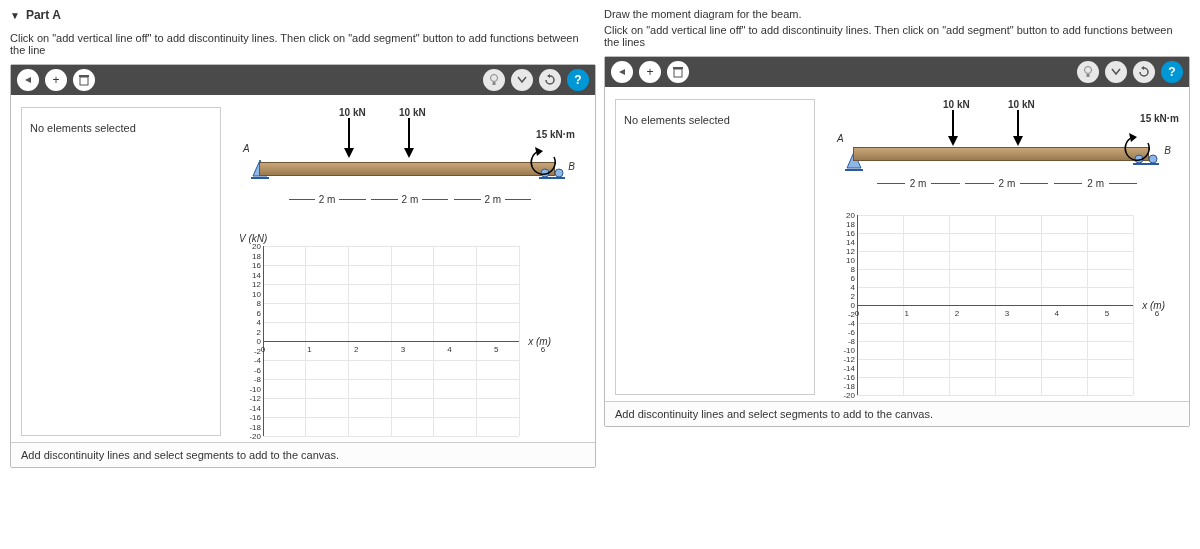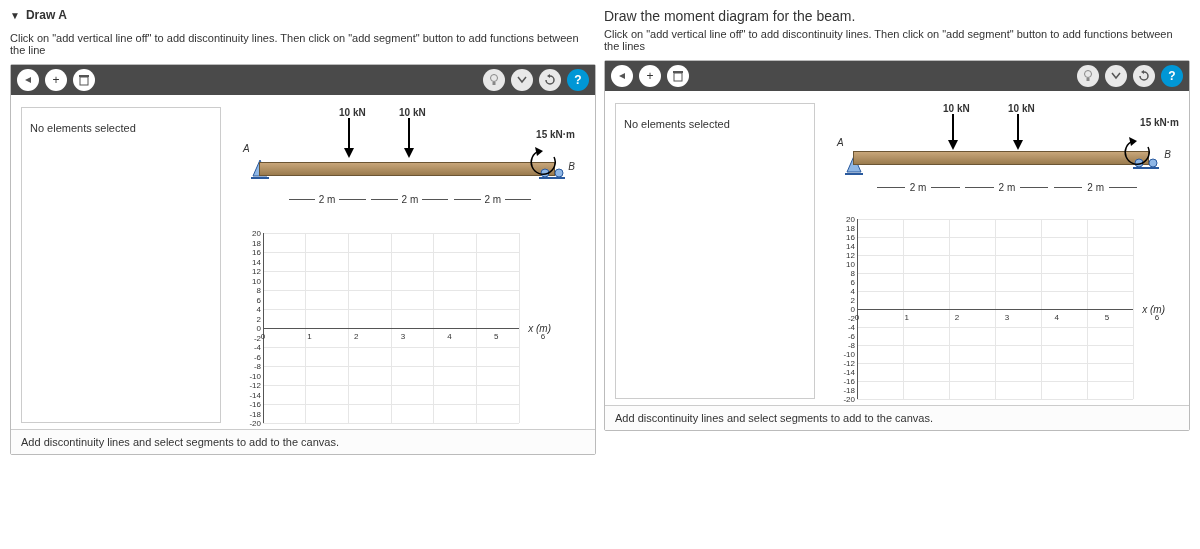--- a/index.html
+++ b/index.html
@@ -1,21 +1,21 @@
 <!DOCTYPE html>
 <html><head>
 <meta charset="utf-8">
 <style>
 * { box-sizing: border-box; margin: 0; padding: 0; }
 body { font-family: Arial, sans-serif; font-size: 12px; color: #333; background: #fff; width: 1200px; height: 549px; overflow: hidden; }
 .container { display: flex; gap: 8px; padding: 8px 10px; }
 .col { flex: 1; min-width: 0; }
 .part-header { display: flex; align-items: center; gap: 6px; font-weight: bold; margin-bottom: 10px; }
 .caret { font-size: 10px; }
-.subtitle { font-size: 14px; margin-bottom: 4px; }
+.subtitle { font-size: 11px; margin-bottom: 4px; }
 .instruct { font-size: 11px; margin-bottom: 8px; }
 .panel { border: 1px solid #bbb; border-radius: 2px; }
 .toolbar { background: #4a4a4a; display: flex; align-items: center; padding: 4px 6px; gap: 6px; }
 .toolbar .spacer { flex: 1; }
 .tbtn { width: 22px; height: 22px; border-radius: 50%; background: #fff; display: flex; align-items: center; justify-content: center; font-size: 12px; color: #333; cursor: pointer; }
 .tbtn.hint { background: #e8e8e8; }
 .tbtn.help { background: #0097d6; color: #fff; font-weight: bold; }
 .workspace { display: flex; padding: 12px 10px 6px; gap: 8px; }
 .sel-box { border: 1px solid #ccc; padding: 14px 8px; font-size: 11px; min-width: 200px; background: #fff; }
 .figure { flex: 1; position: relative; }
@@ -47,21 +47,21 @@
 .col2 .axes { height: 180px; width: 300px; }
 </style>
 </head>
 <body>
 
 <div class="container">
 
   <div class="col">
     <div class="part-header">
       <span class="caret">▼</span>
-      <span>Draw A</span>
+      <span>Part A</span>
     </div>
     <div class="instruct">Click on "add vertical line off" to add discontinuity lines. Then click on "add segment" button to add functions between the line</div>
 
     <div class="panel">
       <div class="toolbar">
         <div class="tbtn">
             <svg width="12" height="12" viewBox="0 0 12 12">
               <path d="M9 3 L3 6 L9 9 Z" fill="#555"></path>
             </svg>
           </div>
@@ -135,20 +135,167 @@
                 </div>
               <div class="dim-seg" style="left:38%; width:26%;">
                   <span>2 m</span>
                 </div>
               <div class="dim-seg" style="left:66%; width:26%;">
                   <span>2 m</span>
                 </div>
             </div>
           </div>
 
+          <div class="plot">
+            <div class="plot-title">V (kN)</div>
+            <div class="axes">
+              <div class="grid">
+                <div style="top:0%"></div>
+                  <div style="top:10%"></div>
+                  <div style="top:20%"></div>
+                  <div style="top:30%"></div>
+                  <div style="top:40%"></div>
+                  <div style="top:50%"></div>
+                  <div style="top:60%"></div>
+                  <div style="top:70%"></div>
+                  <div style="top:80%"></div>
+                  <div style="top:90%"></div>
+                  <div style="top:100%"></div>
+                <div class="v" style="left:16.6%"></div>
+                  <div class="v" style="left:33.3%"></div>
+                  <div class="v" style="left:50%"></div>
+                  <div class="v" style="left:66.6%"></div>
+                  <div class="v" style="left:83.3%"></div>
+                  <div class="v" style="left:100%"></div>
+              </div>
+              <div class="yaxis"></div>
+                <div class="xaxis"></div>
+              <span class="ytick" style="top:0%">20</span>
+              <span class="ytick" style="top:5%">18</span>
+              <span class="ytick" style="top:10%">16</span>
+              <span class="ytick" style="top:15%">14</span>
+              <span class="ytick" style="top:20%">12</span>
+              <span class="ytick" style="top:25%">10</span>
+              <span class="ytick" style="top:30%">8</span>
+              <span class="ytick" style="top:35%">6</span>
+              <span class="ytick" style="top:40%">4</span>
+              <span class="ytick" style="top:45%">2</span>
+              <span class="ytick" style="top:50%">0</span>
+              <span class="ytick" style="top:55%">-2</span>
+              <span class="ytick" style="top:60%">-4</span>
+              <span class="ytick" style="top:65%">-6</span>
+              <span class="ytick" style="top:70%">-8</span>
+              <span class="ytick" style="top:75%">-10</span>
+              <span class="ytick" style="top:80%">-12</span>
+              <span class="ytick" style="top:85%">-14</span>
+              <span class="ytick" style="top:90%">-16</span>
+              <span class="ytick" style="top:95%">-18</span>
+              <span class="ytick" style="top:100%">-20</span>
+              <span class="xtick" style="left:24px">0</span>
+              <span class="xtick" style="left:calc(24px + 16.6%)">1</span>
+              <span class="xtick" style="left:calc(24px + 33.3%)">2</span>
+              <span class="xtick" style="left:calc(24px + 50%)">3</span>
+              <span class="xtick" style="left:calc(24px + 66.6%)">4</span>
+              <span class="xtick" style="left:calc(24px + 83.3%)">5</span>
+              <span class="xtick" style="left:calc(24px + 100%)">6</span>
+              <span class="xlabel">x (m)</span>
+            </div>
+          </div>
+        </div>
+      </div>
+      <div class="status-bar">Add discontinuity lines and select segments to add to the canvas.</div>
+    </div>
+  </div>
+
+  <div class="col col2">
+    <div class="subtitle">Draw the moment diagram for the beam.</div>
+    <div class="instruct">Click on "add vertical line off" to add discontinuity lines. Then click on "add segment" button to add functions between the lines</div>
+
+    <div class="panel">
+      <div class="toolbar">
+        <div class="tbtn">
+            <svg width="12" height="12" viewBox="0 0 12 12">
+              <path d="M9 3 L3 6 L9 9 Z" fill="#555"></path>
+            </svg>
+          </div>
+        <div class="tbtn">+</div>
+        <div class="tbtn">
+            <svg width="10" height="12" viewBox="0 0 10 12">
+              <rect x="1" y="3" width="8" height="8" fill="none" stroke="#555"></rect>
+              <rect x="0" y="1" width="10" height="2" fill="#555"></rect>
+            </svg>
+          </div>
+        <div class="spacer"></div>
+        <div class="tbtn hint">
+            <svg width="10" height="12" viewBox="0 0 10 12">
+              <circle cx="5" cy="4" r="3.5" fill="none" stroke="#888"></circle>
+              <rect x="3.5" y="8" width="3" height="3" fill="#888"></rect>
+            </svg>
+          </div>
+        <div class="tbtn hint">
+            <svg width="10" height="8" viewBox="0 0 10 8">
+              <path d="M1 1 L5 6 L9 1" fill="none" stroke="#555" stroke-width="1.5"></path>
+            </svg>
+          </div>
+        <div class="tbtn hint">
+            <svg width="12" height="12" viewBox="0 0 12 12">
+              <path d="M6 2 A4 4 0 1 1 2 6" fill="none" stroke="#555" stroke-width="1.5"></path>
+              <path d="M6 0 L6 4 L3 2 Z" fill="#555"></path>
+            </svg>
+          </div>
+        <div class="tbtn help">?</div>
+      </div>
+
+      <div class="workspace">
+        <div class="sel-box">No elements selected</div>
+        <div class="figure">
+          <div class="beam-fig">
+            <div class="load-arrow" style="left:120px; top:0;">
+              <div class="lbl">10 kN</div>
+              <svg width="14" height="36">
+                  <line x1="7" y1="0" x2="7" y2="28" stroke="#000" stroke-width="2"></line>
+                  <path d="M2 26 L7 36 L12 26 Z" fill="#000"></path>
+                </svg>
+            </div>
+            <div class="load-arrow" style="left:185px; top:0;">
+              <div class="lbl">10 kN</div>
+              <svg width="14" height="36">
+                  <line x1="7" y1="0" x2="7" y2="28" stroke="#000" stroke-width="2"></line>
+                  <path d="M2 26 L7 36 L12 26 Z" fill="#000"></path>
+                </svg>
+            </div>
+            <div class="moment-lbl" style="right:0px; top:14px;">15 kN·m</div>
+            <svg class="support-a" viewBox="0 0 18 28">
+                <path d="M9 8 L2 24 L16 24 Z" fill="#8fb7e6" stroke="#2a5a9e"></path>
+                <line x1="0" y1="26" x2="18" y2="26" stroke="#2a5a9e" stroke-width="2"></line>
+              </svg>
+            <div style="position:absolute; left:14px; top:34px; font-size:10px; font-style:italic;">A</div>
+            <div class="beam" style="top:48px;"></div>
+            <svg class="support-b" style="top:44px;" viewBox="0 0 26 22">
+                <circle cx="6" cy="16" r="4" fill="#8fb7e6" stroke="#2a5a9e"></circle>
+                <circle cx="20" cy="16" r="4" fill="#8fb7e6" stroke="#2a5a9e"></circle>
+                <line x1="0" y1="21" x2="26" y2="21" stroke="#2a5a9e" stroke-width="2"></line>
+              </svg>
+            <div style="position:absolute; right:8px; top:46px; font-size:10px; font-style:italic;">B</div>
+            <svg style="position:absolute; right:26px; top:34px;" width="30" height="30">
+                <path d="M25 10 A12 12 0 1 1 10 4" fill="none" stroke="#000" stroke-width="1.5"></path>
+                <path d="M6 0 L14 4 L8 9 Z" fill="#000"></path>
+              </svg>
+            <div class="dims" style="top:72px;">
+              <div class="dim-seg" style="left:8%; width:28%;">
+                  <span>2 m</span>
+                </div>
+              <div class="dim-seg" style="left:38%; width:28%;">
+                  <span>2 m</span>
+                </div>
+              <div class="dim-seg" style="left:68%; width:28%;">
+                  <span>2 m</span>
+                </div>
+            </div>
+          </div>
           <div class="plot">
             <div class="axes">
               <div class="grid">
                 <div style="top:0%"></div>
                   <div style="top:10%"></div>
                   <div style="top:20%"></div>
                   <div style="top:30%"></div>
                   <div style="top:40%"></div>
                   <div style="top:50%"></div>
                   <div style="top:60%"></div>
@@ -194,159 +341,13 @@
               <span class="xtick" style="left:calc(24px + 83.3%)">5</span>
               <span class="xtick" style="left:calc(24px + 100%)">6</span>
               <span class="xlabel">x (m)</span>
             </div>
           </div>
         </div>
       </div>
       <div class="status-bar">Add discontinuity lines and select segments to add to the canvas.</div>
     </div>
   </div>
-
-  <div class="col col2">
-    <div class="subtitle">Draw the moment diagram for the beam.</div>
-    <div class="instruct">Click on "add vertical line off" to add discontinuity lines. Then click on "add segment" button to add functions between the lines</div>
-
-    <div class="panel">
-      <div class="toolbar">
-        <div class="tbtn">
-            <svg width="12" height="12" viewBox="0 0 12 12">
-              <path d="M9 3 L3 6 L9 9 Z" fill="#555"></path>
-            </svg>
-          </div>
-        <div class="tbtn">+</div>
-        <div class="tbtn">
-            <svg width="10" height="12" viewBox="0 0 10 12">
-              <rect x="1" y="3" width="8" height="8" fill="none" stroke="#555"></rect>
-              <rect x="0" y="1" width="10" height="2" fill="#555"></rect>
-            </svg>
-          </div>
-        <div class="spacer"></div>
-        <div class="tbtn hint">
-            <svg width="10" height="12" viewBox="0 0 10 12">
-              <circle cx="5" cy="4" r="3.5" fill="none" stroke="#888"></circle>
-              <rect x="3.5" y="8" width="3" height="3" fill="#888"></rect>
-            </svg>
-          </div>
-        <div class="tbtn hint">
-            <svg width="10" height="8" viewBox="0 0 10 8">
-              <path d="M1 1 L5 6 L9 1" fill="none" stroke="#555" stroke-width="1.5"></path>
-            </svg>
-          </div>
-        <div class="tbtn hint">
-            <svg width="12" height="12" viewBox="0 0 12 12">
-              <path d="M6 2 A4 4 0 1 1 2 6" fill="none" stroke="#555" stroke-width="1.5"></path>
-              <path d="M6 0 L6 4 L3 2 Z" fill="#555"></path>
-            </svg>
-          </div>
-        <div class="tbtn help">?</div>
-      </div>
-
-      <div class="workspace">
-        <div class="sel-box">No elements selected</div>
-        <div class="figure">
-          <div class="beam-fig">
-            <div class="load-arrow" style="left:120px; top:0;">
-              <div class="lbl">10 kN</div>
-              <svg width="14" height="36">
-                  <line x1="7" y1="0" x2="7" y2="28" stroke="#000" stroke-width="2"></line>
-                  <path d="M2 26 L7 36 L12 26 Z" fill="#000"></path>
-                </svg>
-            </div>
-            <div class="load-arrow" style="left:185px; top:0;">
-              <div class="lbl">10 kN</div>
-              <svg width="14" height="36">
-                  <line x1="7" y1="0" x2="7" y2="28" stroke="#000" stroke-width="2"></line>
-                  <path d="M2 26 L7 36 L12 26 Z" fill="#000"></path>
-                </svg>
-            </div>
-            <div class="moment-lbl" style="right:0px; top:14px;">15 kN·m</div>
-            <svg class="support-a" viewBox="0 0 18 28">
-                <path d="M9 8 L2 24 L16 24 Z" fill="#8fb7e6" stroke="#2a5a9e"></path>
-                <line x1="0" y1="26" x2="18" y2="26" stroke="#2a5a9e" stroke-width="2"></line>
-              </svg>
-            <div style="position:absolute; left:14px; top:34px; font-size:10px; font-style:italic;">A</div>
-            <div class="beam" style="top:48px;"></div>
-            <svg class="support-b" style="top:44px;" viewBox="0 0 26 22">
-                <circle cx="6" cy="16" r="4" fill="#8fb7e6" stroke="#2a5a9e"></circle>
-                <circle cx="20" cy="16" r="4" fill="#8fb7e6" stroke="#2a5a9e"></circle>
-                <line x1="0" y1="21" x2="26" y2="21" stroke="#2a5a9e" stroke-width="2"></line>
-              </svg>
-            <div style="position:absolute; right:8px; top:46px; font-size:10px; font-style:italic;">B</div>
-            <svg style="position:absolute; right:26px; top:34px;" width="30" height="30">
-                <path d="M25 10 A12 12 0 1 1 10 4" fill="none" stroke="#000" stroke-width="1.5"></path>
-                <path d="M6 0 L14 4 L8 9 Z" fill="#000"></path>
-              </svg>
-            <div class="dims" style="top:72px;">
-              <div class="dim-seg" style="left:8%; width:28%;">
-                  <span>2 m</span>
-                </div>
-              <div class="dim-seg" style="left:38%; width:28%;">
-                  <span>2 m</span>
-                </div>
-              <div class="dim-seg" style="left:68%; width:28%;">
-                  <span>2 m</span>
-                </div>
-            </div>
-          </div>
-          <div class="plot">
-            <div class="axes">
-              <div class="grid">
-                <div style="top:0%"></div>
-                  <div style="top:10%"></div>
-                  <div style="top:20%"></div>
-                  <div style="top:30%"></div>
-                  <div style="top:40%"></div>
-                  <div style="top:50%"></div>
-                  <div style="top:60%"></div>
-                  <div style="top:70%"></div>
-                  <div style="top:80%"></div>
-                  <div style="top:90%"></div>
-                  <div style="top:100%"></div>
-                <div class="v" style="left:16.6%"></div>
-                  <div class="v" style="left:33.3%"></div>
-                  <div class="v" style="left:50%"></div>
-                  <div class="v" style="left:66.6%"></div>
-                  <div class="v" style="left:83.3%"></div>
-                  <div class="v" style="left:100%"></div>
-              </div>
-              <div class="yaxis"></div>
-                <div class="xaxis"></div>
-              <span class="ytick" style="top:0%">20</span>
-              <span class="ytick" style="top:5%">18</span>
-              <span class="ytick" style="top:10%">16</span>
-              <span class="ytick" style="top:15%">14</span>
-              <span class="ytick" style="top:20%">12</span>
-              <span class="ytick" style="top:25%">10</span>
-              <span class="ytick" style="top:30%">8</span>
-              <span class="ytick" style="top:35%">6</span>
-              <span class="ytick" style="top:40%">4</span>
-              <span class="ytick" style="top:45%">2</span>
-              <span class="ytick" style="top:50%">0</span>
-              <span class="ytick" style="top:55%">-2</span>
-              <span class="ytick" style="top:60%">-4</span>
-              <span class="ytick" style="top:65%">-6</span>
-              <span class="ytick" style="top:70%">-8</span>
-              <span class="ytick" style="top:75%">-10</span>
-              <span class="ytick" style="top:80%">-12</span>
-              <span class="ytick" style="top:85%">-14</span>
-              <span class="ytick" style="top:90%">-16</span>
-              <span class="ytick" style="top:95%">-18</span>
-              <span class="ytick" style="top:100%">-20</span>
-              <span class="xtick" style="left:24px">0</span>
-              <span class="xtick" style="left:calc(24px + 16.6%)">1</span>
-              <span class="xtick" style="left:calc(24px + 33.3%)">2</span>
-              <span class="xtick" style="left:calc(24px + 50%)">3</span>
-              <span class="xtick" style="left:calc(24px + 66.6%)">4</span>
-              <span class="xtick" style="left:calc(24px + 83.3%)">5</span>
-              <span class="xtick" style="left:calc(24px + 100%)">6</span>
-              <span class="xlabel">x (m)</span>
-            </div>
-          </div>
-        </div>
-      </div>
-      <div class="status-bar">Add discontinuity lines and select segments to add to the canvas.</div>
-    </div>
-  </div>
 </div>
 
 </body></html>

